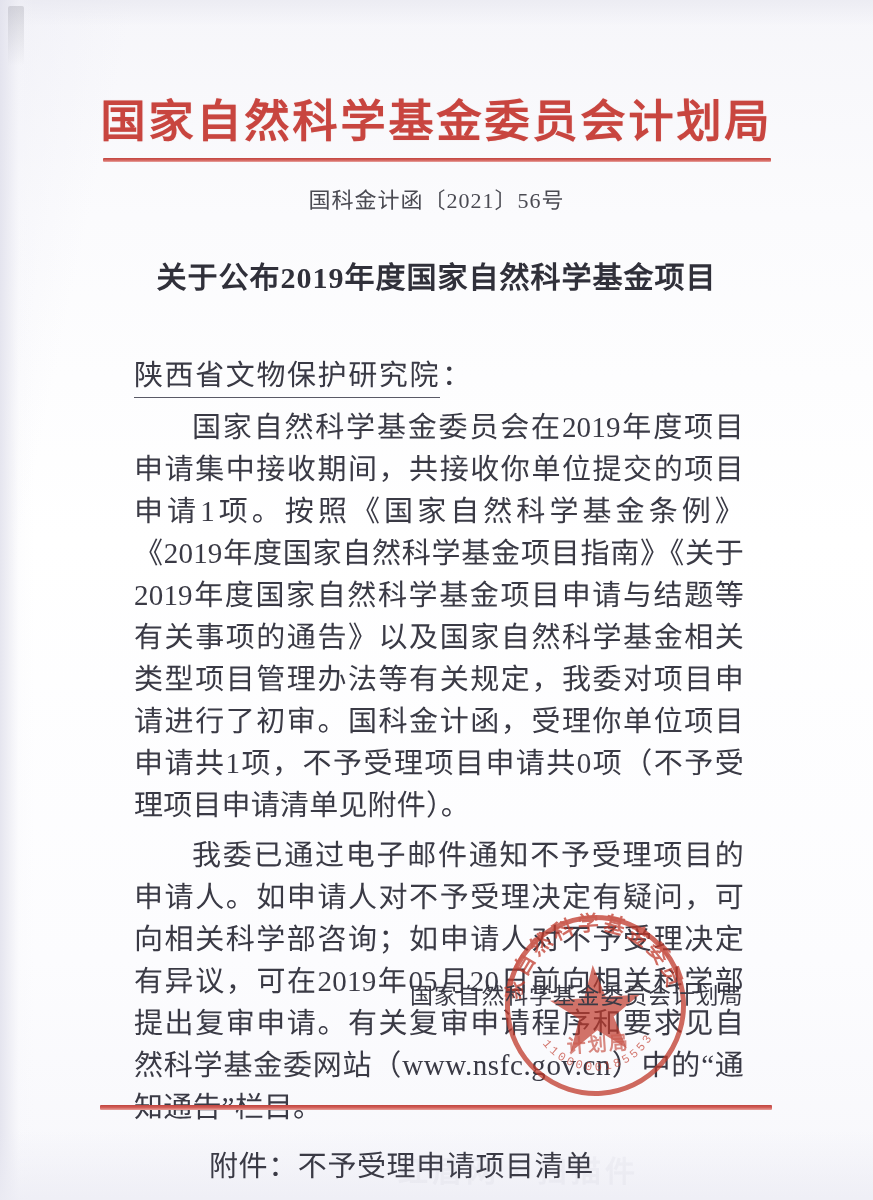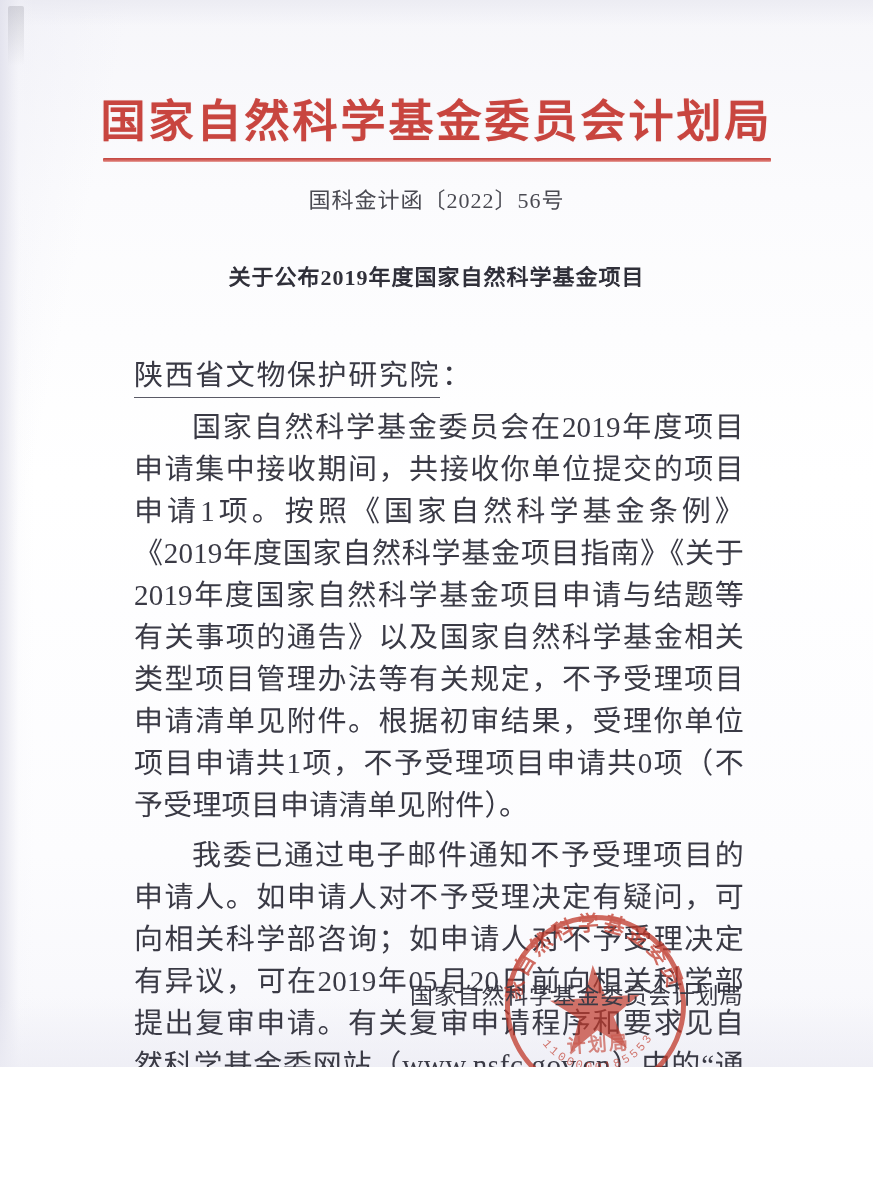--- a/index.html
+++ b/index.html
@@ -12,21 +12,21 @@
     height: 1200px;
     background: #ffffff;
     font-family: "Liberation Serif", "DejaVu Serif", serif;
     overflow: hidden;
   }
 
   
   .page {
     position: relative;
     width: 873px;
-    height: 1067px;
+    height: 1200px;
     background:
       linear-gradient(102deg, rgba(238,238,246,0.55) 0%, rgba(255,255,255,0) 12%),
       linear-gradient(180deg, #f6f6fa 0%, #fbfbfd 18%, #ffffff 45%, #fcfcfe 80%, #f7f7fb 100%);
     box-sizing: border-box;
     overflow: hidden;
   }
   
   .scan-edge-left {
     position: absolute;
     left: 0; top: 0;
@@ -110,21 +110,21 @@
 
   
   .doc-title {
     position: absolute;
     left: 110px;
     top: 256px;
     width: 653px;
     text-align: center;
     font-family: "Liberation Serif", "DejaVu Serif", serif;
     font-weight: bold;
-    font-size: 22px;
+    font-size: 30px;
     line-height: 44px;
     letter-spacing: 1px;
     color: #30303a;
   }
   .doc-title .tline { display: block; white-space: nowrap; }
 
   
   .body-area {
     position: absolute;
     left: 134px;
@@ -218,33 +218,33 @@
   <div class="scan-edge-top"></div>
   <div class="scan-edge-left"></div>
   <div class="scan-edge-bottom"></div>
   <div class="scan-speck"></div>
 
   <div class="letterhead">
     <div class="letterhead-title">国家自然科学基金委员会计划局</div>
   </div>
   <div class="rule-top"></div>
 
-  <div class="doc-number">国科金计函〔2022〕56号</div>
+  <div class="doc-number">国科金计函〔2021〕56号</div>
 
   <div class="doc-title">
     <span class="tline">关于公布2019年度国家自然科学基金项目</span>
   </div>
 
   <div class="body-area">
 
     <div>
       <span class="recipient">陕西省文物保护研究院</span><span class="recipient-colon">：</span>
     </div>
 
-    <p class="para">国家自然科学基金委员会在2019年度项目申请集中接收期间，共接收你单位提交的项目申请1项。按照《国家自然科学基金条例》《2019年度国家自然科学基金项目指南》《关于2019年度国家自然科学基金项目申请与结题等有关事项的通告》以及国家自然科学基金相关类型项目管理办法等有关规定，不予受理项目申请清单见附件。根据初审结果，受理你单位项目申请共1项，不予受理项目申请共0项（不予受理项目申请清单见附件）。</p>
+    <p class="para">国家自然科学基金委员会在2019年度项目申请集中接收期间，共接收你单位提交的项目申请1项。按照《国家自然科学基金条例》《2019年度国家自然科学基金项目指南》《关于2019年度国家自然科学基金项目申请与结题等有关事项的通告》以及国家自然科学基金相关类型项目管理办法等有关规定，我委对项目申请进行了初审。国科金计函，受理你单位项目申请共1项，不予受理项目申请共0项（不予受理项目申请清单见附件）。</p>
 
     <p class="para"><span>我委已通过电子邮件通知不予受理项目的申请人。如申请人对不予受理决定有疑问，可向相关科学部咨询；如申请人对不予受理决定有异议，可在2019年05月20日前向相关科学部提出复审申请。有关复审申请程序和要求见自然科学基金委网站（</span><span class="url-inline">www.nsfc.gov.cn</span><span>）中的“通知通告”栏目。</span></p>
 
     <p class="attachment">附件：不予受理申请项目清单</p>
   </div>
 
   <div class="seal">
     <svg width="205" height="205" viewBox="0 0 205 205" xmlns="http://www.w3.org/2000/svg">
       <defs>
         <path id="sealArcTop" d="M 28,102 A 74,74 0 0 1 177,102" fill="none"></path>

